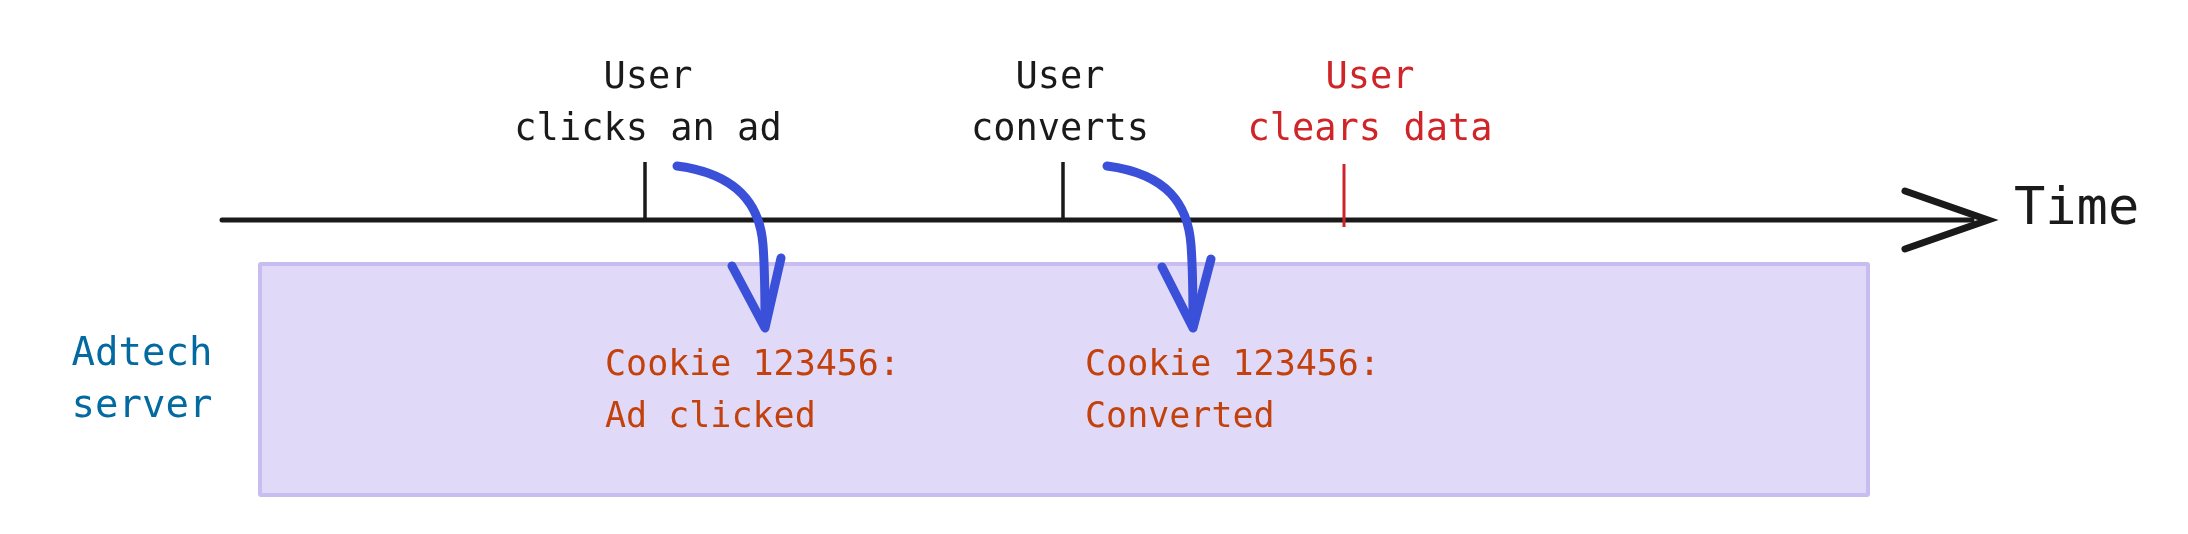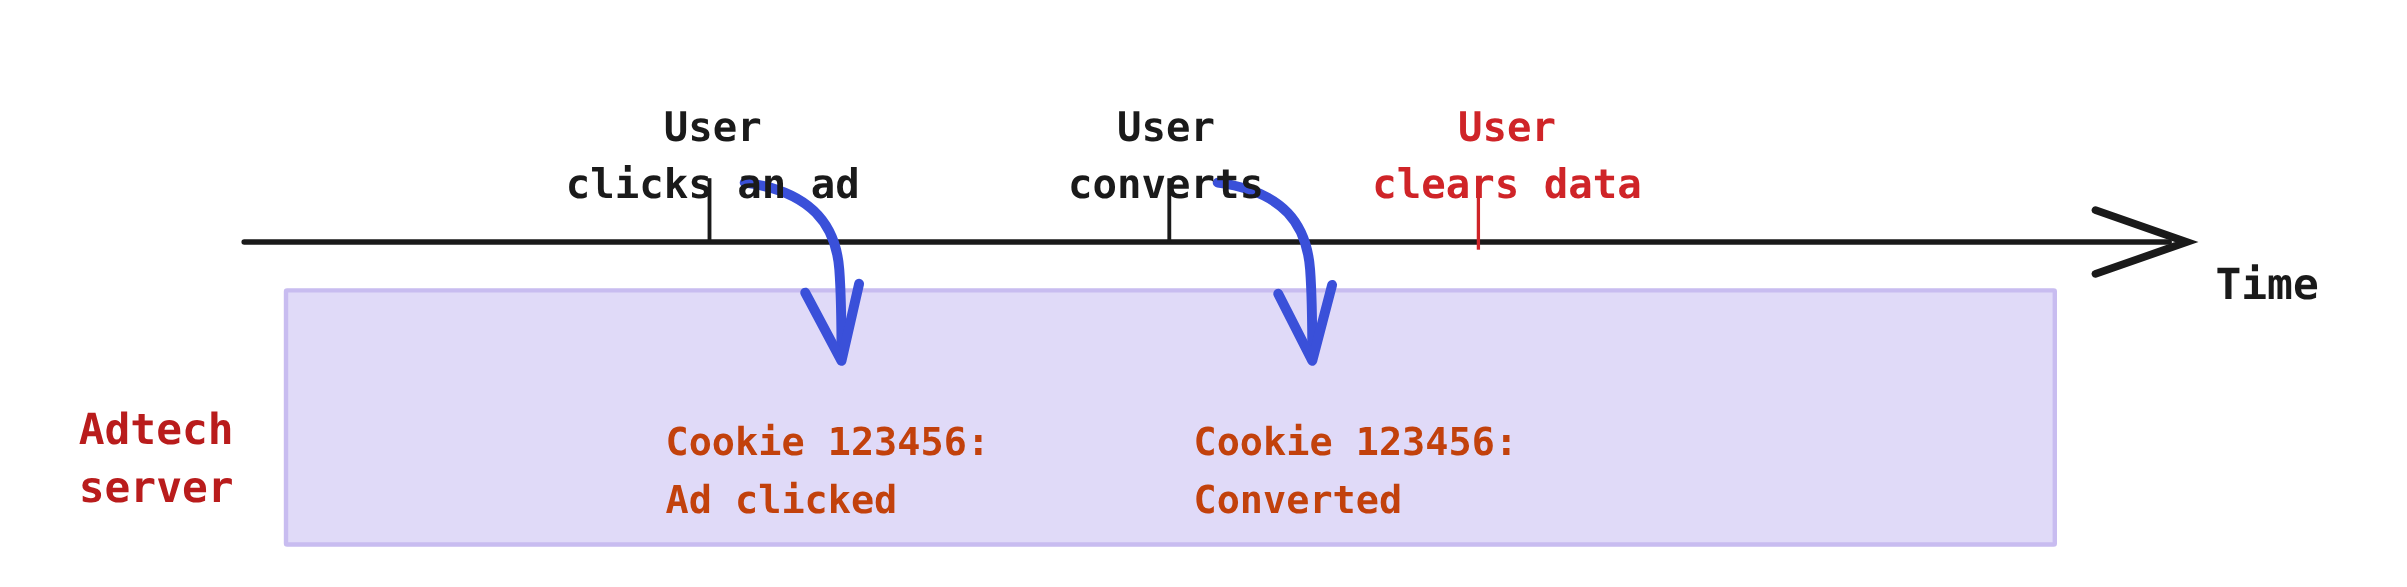--- a/index.html
+++ b/index.html
@@ -19,46 +19,45 @@
   .server-box {
     position: absolute;
     left: 258px; top: 262px;
     width: 1604px; height: 227px;
     background: #e0daf8;
     border: 4px solid #c8bcf0;
     border-radius: 3px;
   }
   .txt {
     position: absolute;
-    font-weight: 700;
+    font-weight: 400;
     white-space: pre-line;
-    margin-top: 40px;
   }
   .event-label {
     transform: translateX(-50%);
     text-align: center;
     font-size: 37px;
     line-height: 52px;
     color: #1a1a1a;
     top: 50px;
   }
   .event-label.red { color: #cf2428; }
   .time-label {
-    left: 2014px; top: 194px;
-    font-size: 39px;
+    left: 2014px; top: 180px;
+    font-size: 52px;
     line-height: 52px;
     color: #1a1a1a;
   }
   .adtech-label {
     left: 142px; top: 326px;
     transform: translateX(-50%);
     text-align: center;
     font-size: 39px;
     line-height: 52px;
-    color: #b91c1c;
+    color: #0369a1;
   }
   .cookie-label {
     top: 337px;
     font-size: 35px;
     line-height: 52px;
     color: #c2410c;
   }
 </style>
 </head>
 <body>

